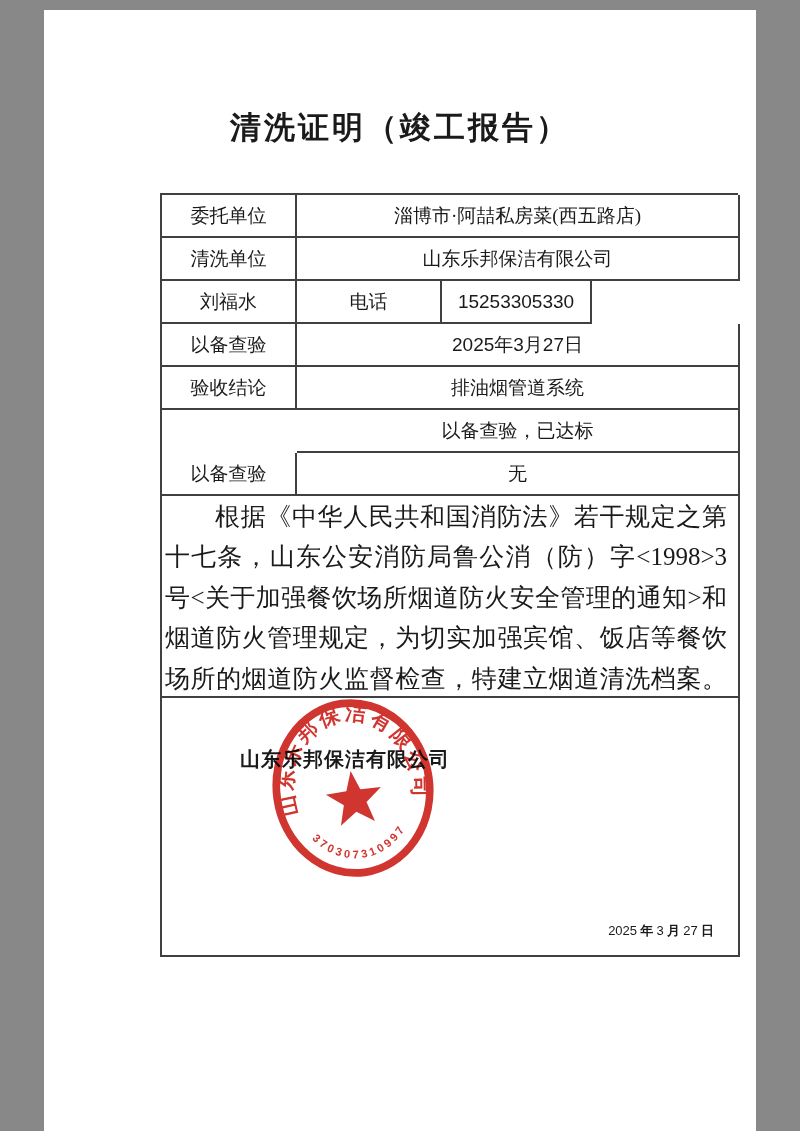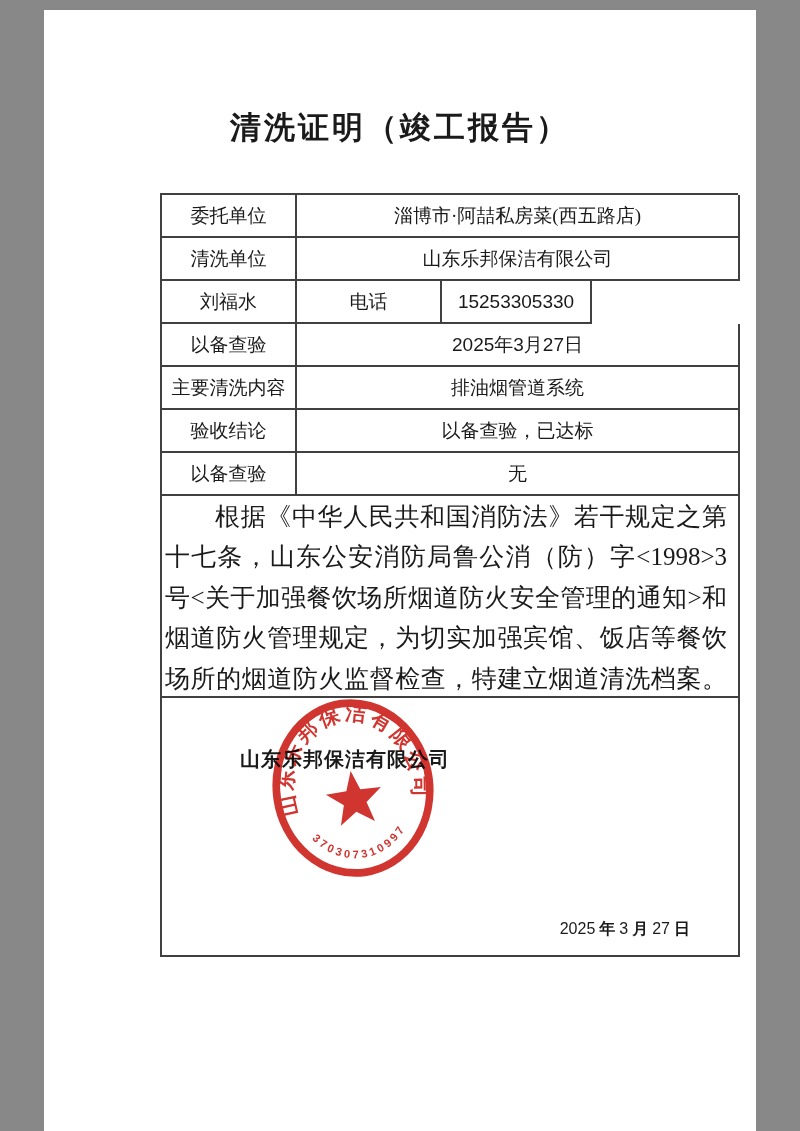--- a/index.html
+++ b/index.html
@@ -65,22 +65,22 @@
     position:absolute;left:78px;top:48px;
     font-size:20px;font-weight:700;letter-spacing:1px;
   }
   .stamp{
     position:absolute;left:105px;top:-3px;
     width:172px;height:186px;
     mix-blend-mode:multiply;
     opacity:0.92;
   }
   .sig-date{
-    position:absolute;right:48px;bottom:15px;
-    font-size:16px;font-weight:700;
+    position:absolute;right:24px;bottom:15px;
+    font-size:13px;font-weight:700;
   }
   .dg{
     font-family:"Liberation Sans","DejaVu Sans",sans-serif;
     font-weight:400;
   }
 </style>
 </head>
 <body>
 
 <div class="page">
@@ -98,24 +98,23 @@
 
     <div class="cell span1">刘福水</div>
     <div class="cell span1">电话</div>
     <div class="cell span1">
         <span class="dg">15253305330</span>
       </div>
 
     <div class="cell lab">以备查验</div>
     <div class="cell val"><span class="dg">2025</span> 年 <span class="dg">3</span> 月 <span class="dg">27</span> 日</div>
 
-    <div class="cell lab">主要清洗内容</div>
+    <div class="cell lab">验收结论</div>
+
     <div class="cell val">排油烟管道系统</div>
-
-    <div class="cell lab">验收结论</div>
     <div class="cell val">以备查验，已达标</div>
 
     <div class="cell lab">以备查验</div>
     <div class="cell val">无</div>
 
     <div class="statement-cell">根据《中华人民共和国消防法》若干规定之第十七条，山东公安消防局鲁公消（防）字&lt;1998&gt;3 号&lt;关于加强餐饮场所烟道防火安全管理的通知&gt;和烟道防火管理规定，为切实加强宾馆、饭店等餐饮场所的烟道防火监督检查，特建立烟道清洗档案。以备查验。此报告系在乙方清洗结束后由甲方双方共同确认、评定、签字方有效</div>
 
     <div class="signature-cell">
 
       <div class="sig-company">山东乐邦保洁有限公司</div>

